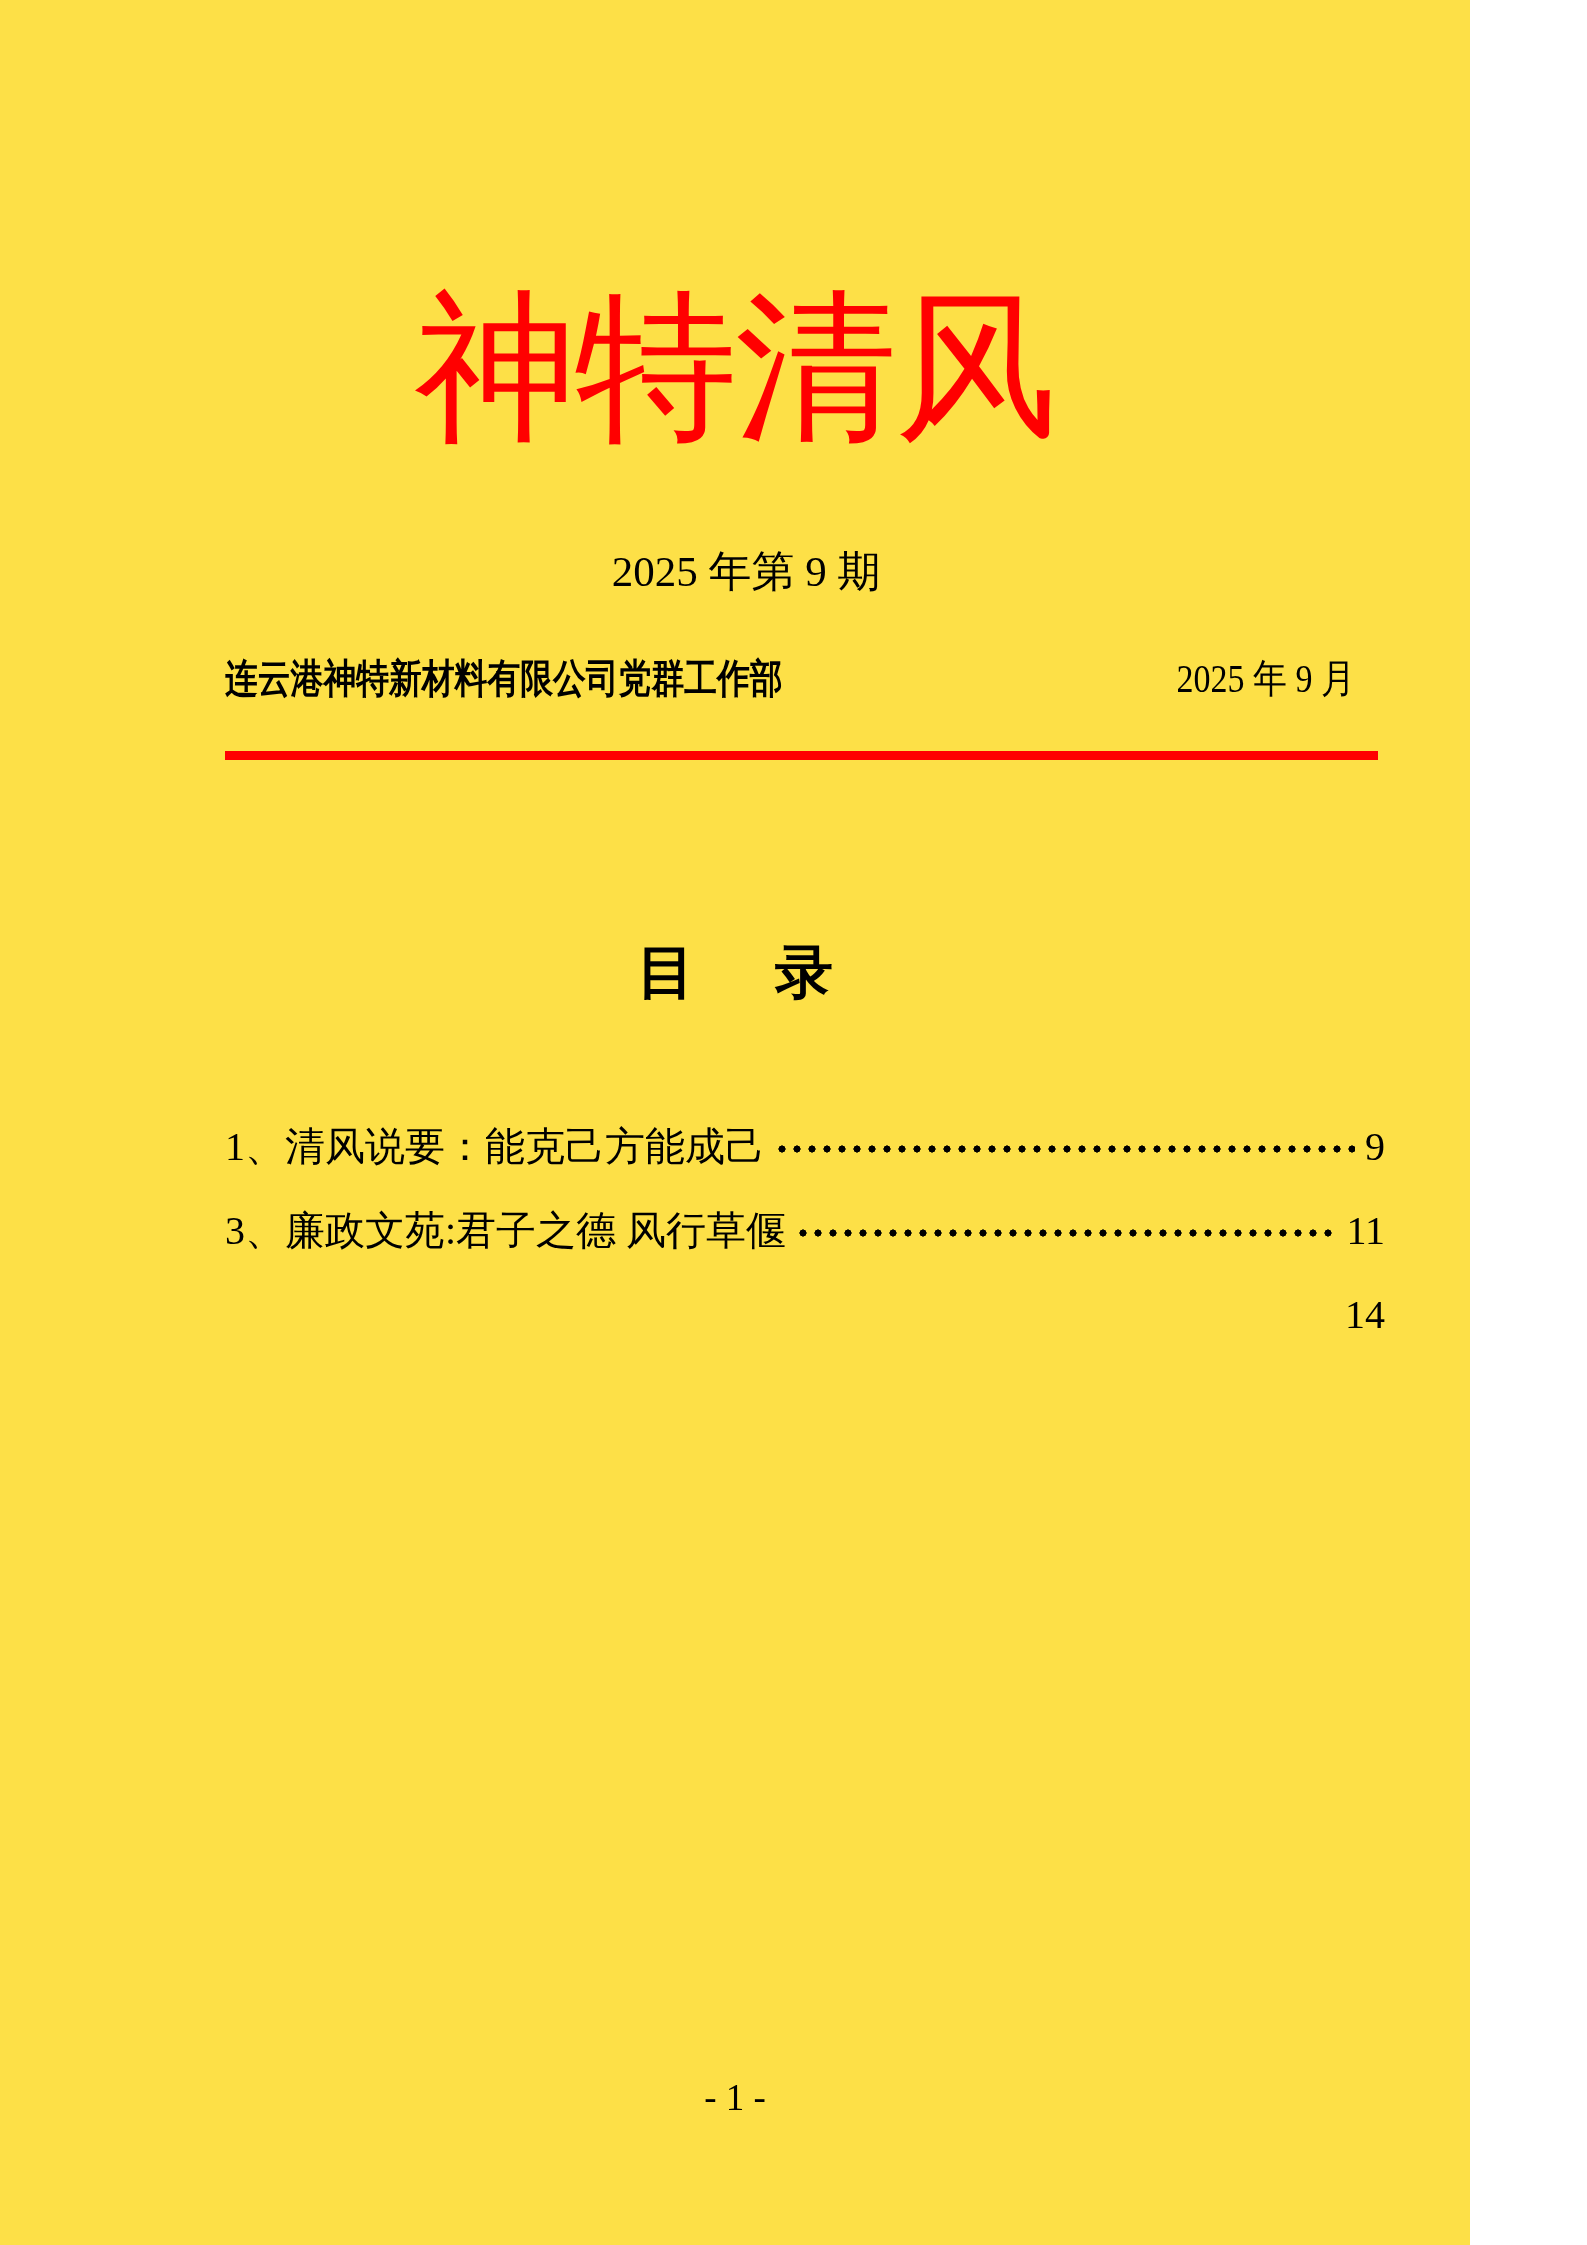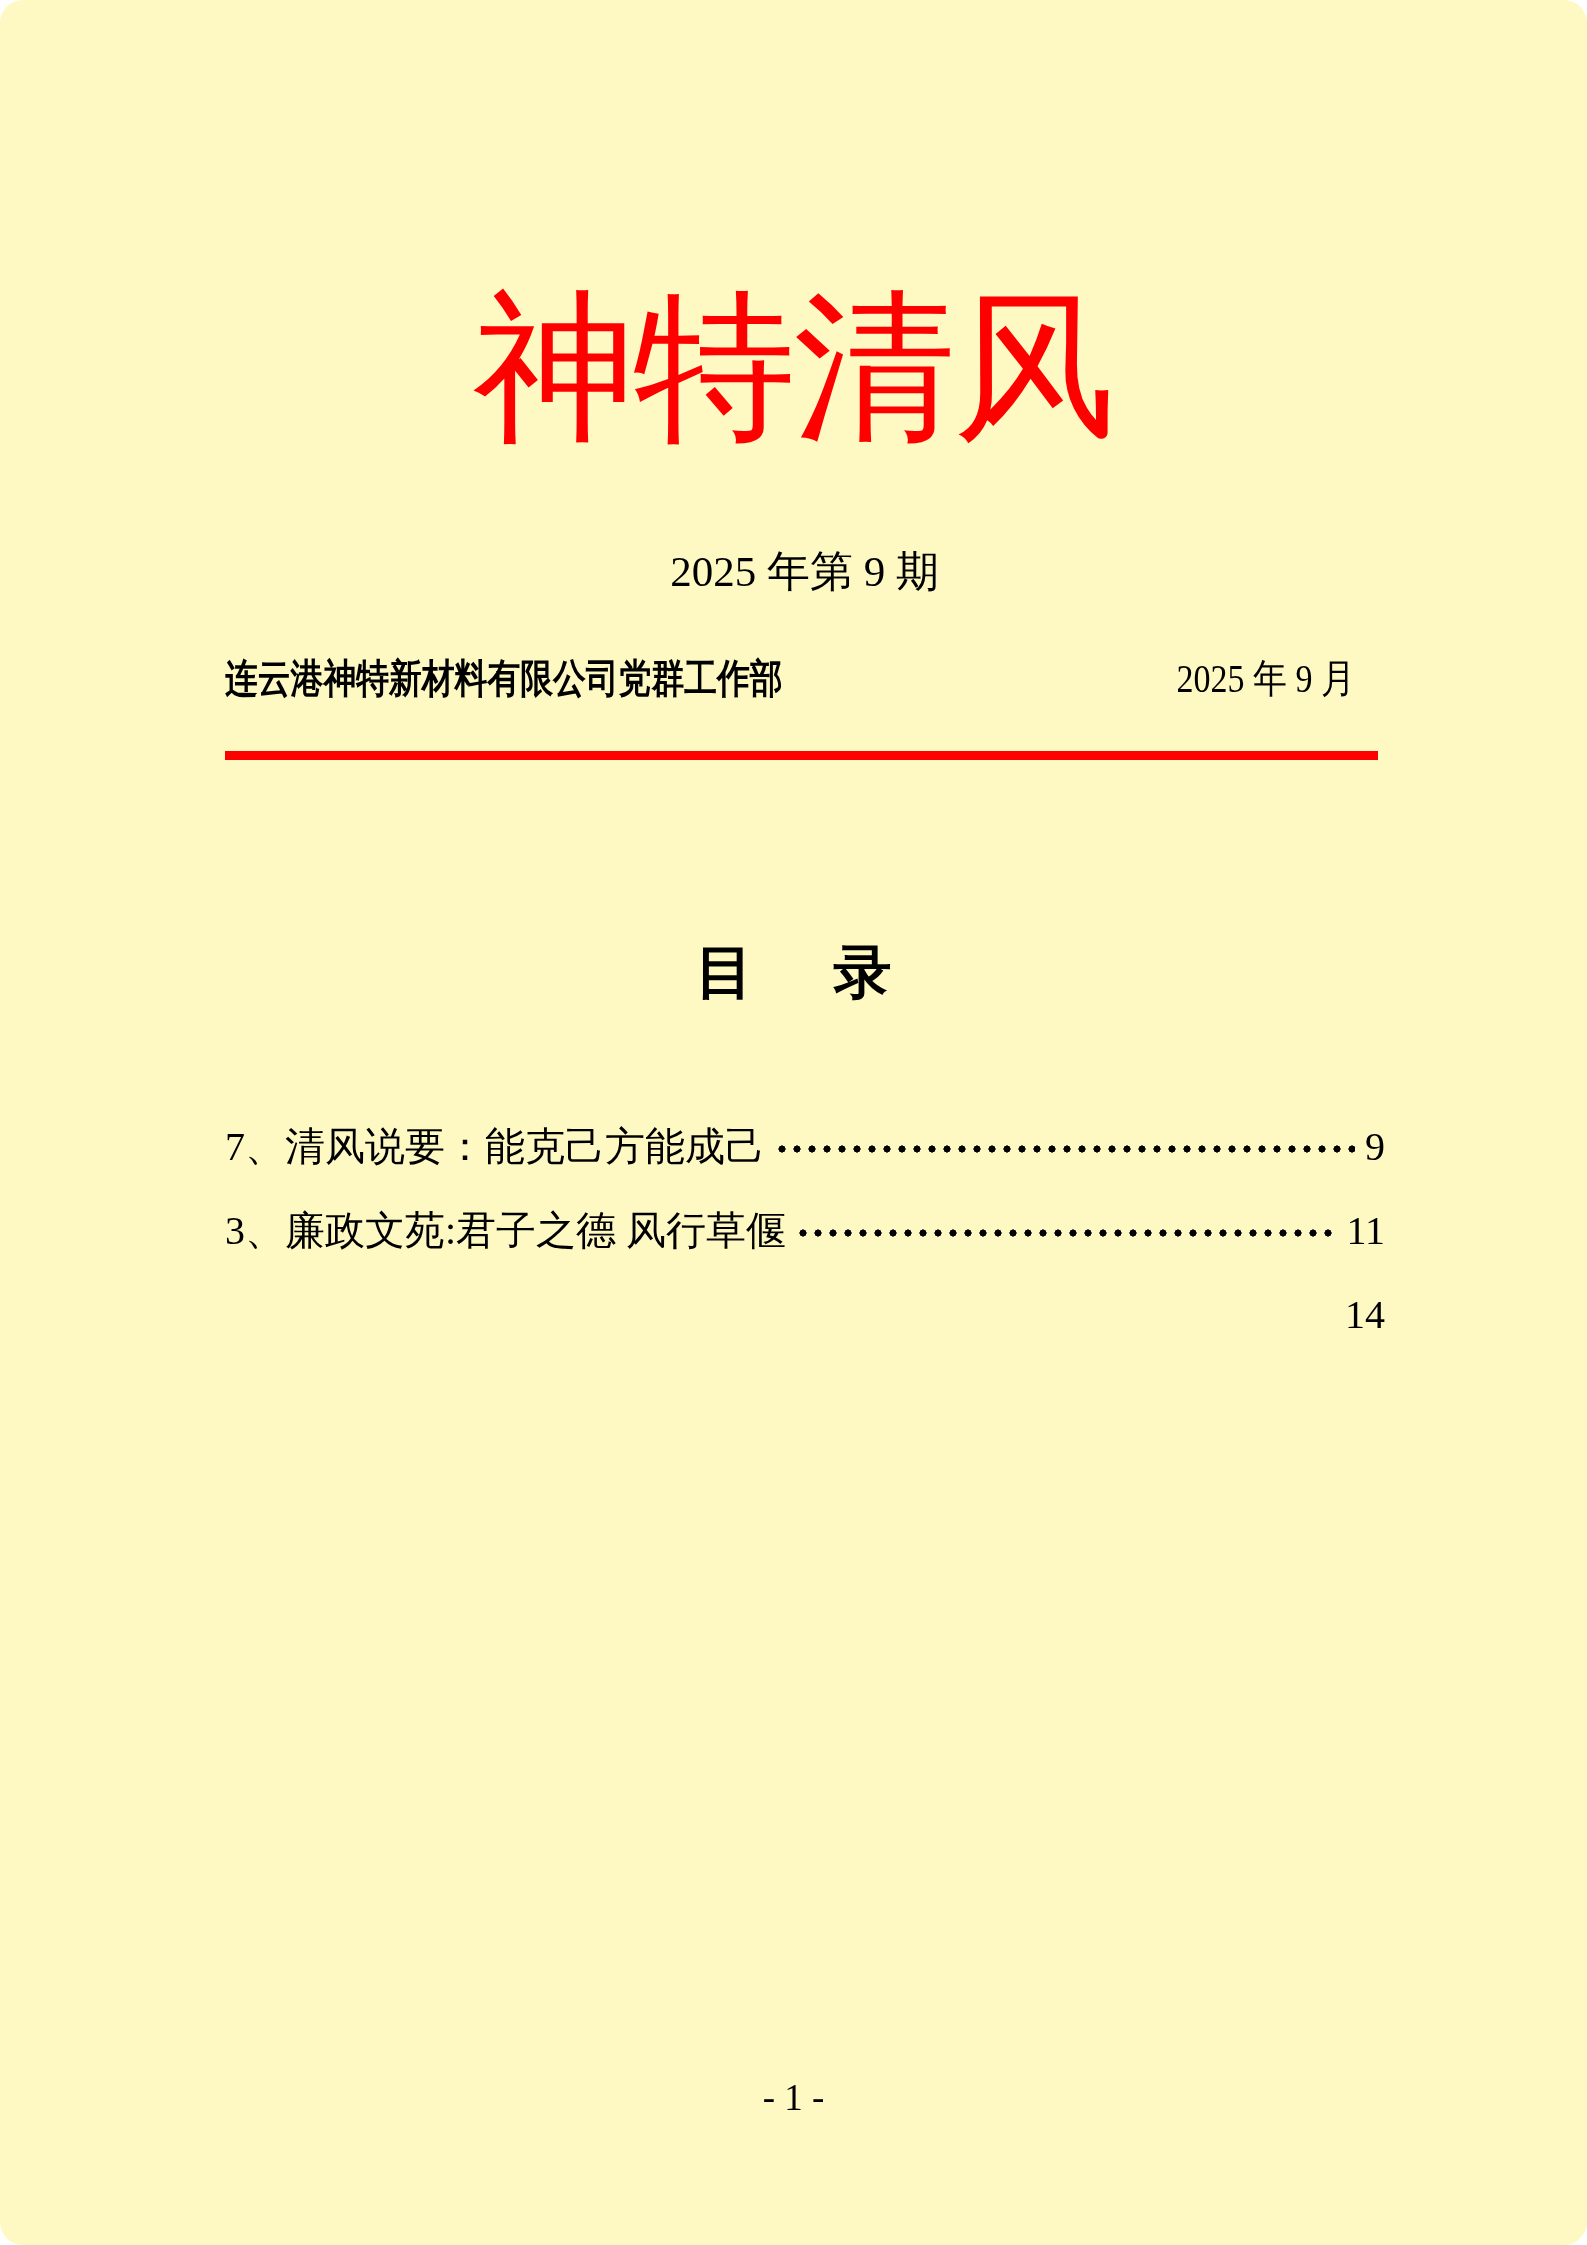--- a/index.html
+++ b/index.html
@@ -2,27 +2,26 @@
 <html><head>
 <meta charset="utf-8">
 <style>
   html, body {
     margin: 0;
     padding: 0;
     background: #ffffff;
   }
   .page {
     position: relative;
-    width: 1587px;
+    width: 1470px;
     height: 2245px;
-    background: #fef9c3;
+    background: #fde047;
     overflow: hidden;
     font-family: "Liberation Serif", "DejaVu Serif", serif;
     color: #000000;
-    border-radius: 23px;
   }
 
   
   .doc-title {
     position: absolute;
     top: 288px;
     left: 0;
     width: 100%;
     margin: 0;
     text-align: center;
@@ -161,21 +160,21 @@
 
   <div class="toc-heading">
     <span>目</span>
     <span>录</span>
   </div>
 
   <div class="toc-list">
 
 
     <div class="toc-row">
-      <span class="toc-label">7、清风说要：能克己方能成己</span>
+      <span class="toc-label">1、清风说要：能克己方能成己</span>
       <span class="leader"></span>
       <span class="toc-page">9</span>
     </div>
 
     <div class="toc-row">
       <span class="toc-label">3、廉政文苑:君子之德 风行草偃</span>
       <span class="leader"></span>
       <span class="toc-page">11</span>
     </div>
 

